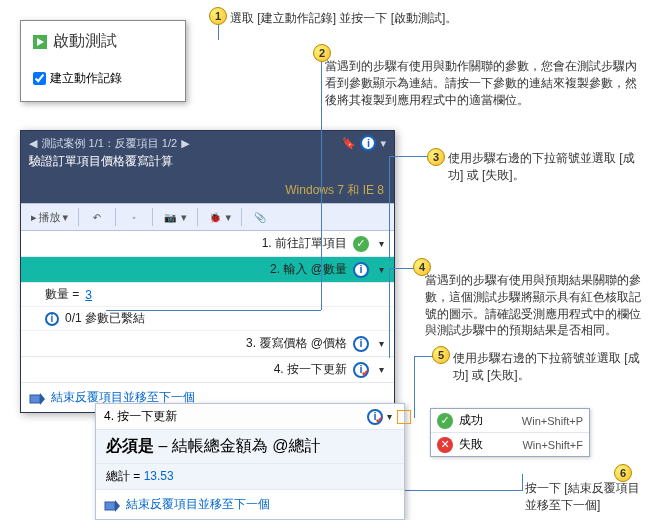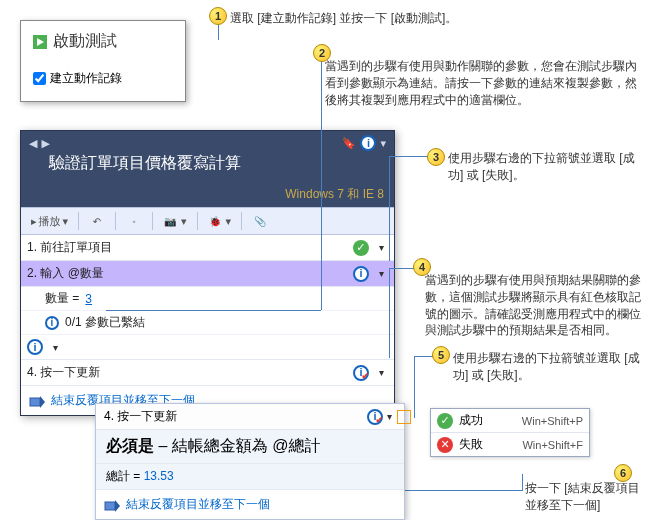--- a/index.html
+++ b/index.html
@@ -78,24 +78,23 @@
     padding: 4px 8px 8px;
   }
   .panel-path {
     font-size: 11px;
     display: flex;
     align-items: center;
     gap: 4px;
     color: #d0d8e8;
   }
   .panel-title {
-    font-size: 16px;
+    font-size: 12px;
     margin-top: 2px;
     font-weight: normal;
-    margin-left: 20px;
   }
   .panel-env {
     text-align: right;
     padding: 4px 10px;
     color: #c9a94a;
     font-size: 12px;
   }
   .toolbar {
     background: #e8eefb;
     border-top: 1px solid #b8c4dd;
@@ -112,30 +111,31 @@
     color: #555;
     padding: 2px 4px;
     gap: 2px;
   }
   .toolbar .sep { width:1px; height:18px; background:#b8c4dd; }
   .icon-sq { width:16px; height:16px; display:inline-flex; align-items:center; justify-content:center; font-size:10px; }
 
   .steps {
     background: #fff;
     color: #222;
+    text-align: right;
   }
   .step-row {
     display: flex;
     align-items: center;
     padding: 4px 6px;
     border-bottom: 1px solid #e4e8f1;
     gap: 6px;
   }
   .step-row .txt { flex: 1; font-size: 12px; }
-  .step-row.selected { background: #c4b5fd; }
+  .step-row.selected { background: #14b8a6; }
   .sub-row {
     padding: 3px 6px 3px 24px;
     border-bottom: 1px solid #eef2f8;
     font-size: 12px;
     display:flex; align-items:center; gap:6px;
   }
   .status-dot {
     width: 16px; height: 16px; border-radius: 50%;
     display: inline-flex; align-items:center; justify-content:center;
     font-size: 11px; color:#fff;
@@ -247,20 +247,21 @@
   <label class="popup-check">
     <input type="checkbox" checked="" style="">
     <span>建立動作記錄</span>
   </label>
 </div>
 
 <div class="panel">
   <div class="panel-head">
     <div class="panel-path">
       <span>◀</span>
+      <span>測試案例 1/1：反覆項目 1/2</span>
       <span>▶</span>
       <span style="flex:1"></span>
       <span>🔖</span>
       <span class="status-dot info">i</span>
       <span>▾</span>
     </div>
     <div class="panel-title">驗證訂單項目價格覆寫計算</div>
   </div>
   <div class="panel-env">Windows 7 和 IE 8</div>
 
@@ -307,20 +308,21 @@
     </div>
     <div class="sub-row">
       <span>數量 = </span>
       <span class="link" style="color:#0066cc; text-decoration:underline;">3</span>
     </div>
     <div class="sub-row">
       <span class="status-dot info" style="width:14px;height:14px;font-size:10px;">i</span>
       <span>0/1 參數已繫結</span>
     </div>
     <div class="step-row">
+      <span class="txt">3. 覆寫價格 @價格</span>
       <span class="status-dot info">i</span>
       <span class="menu-arrow">▾</span>
     </div>
     <div class="step-row">
       <span class="txt">4. 按一下更新</span>
       <span class="status-dot info" style="position:relative">i<span style="position:absolute;right:-2px;bottom:-2px;color:#e53935;font-size:9px;">✔</span></span>
       <span class="menu-arrow">▾</span>
     </div>
     <div class="end-iter-link">
       <span>

